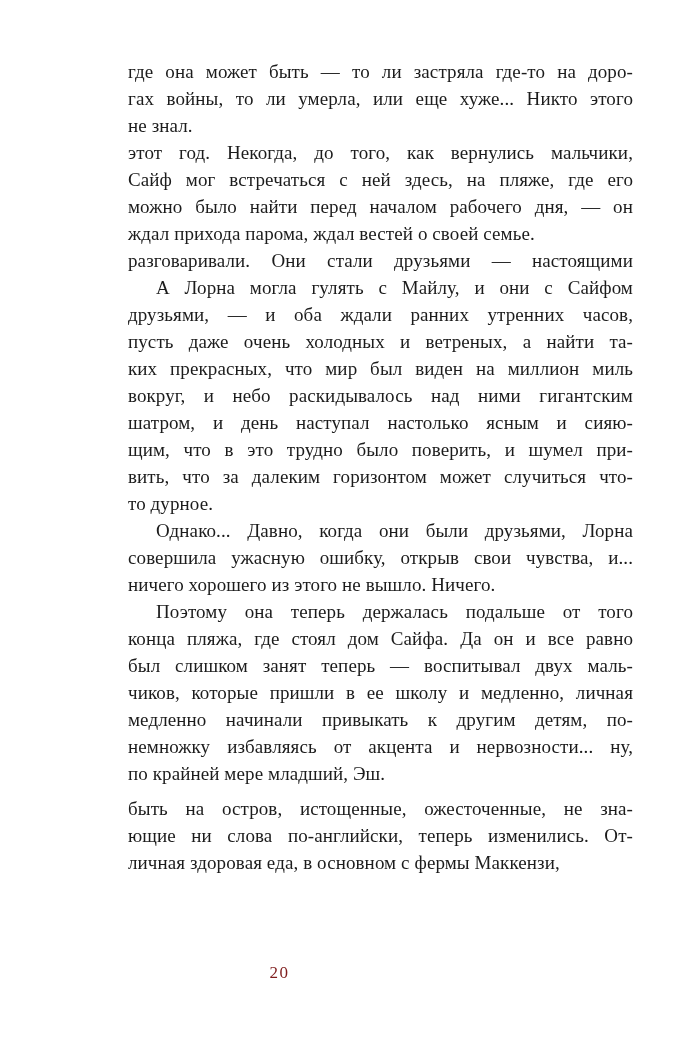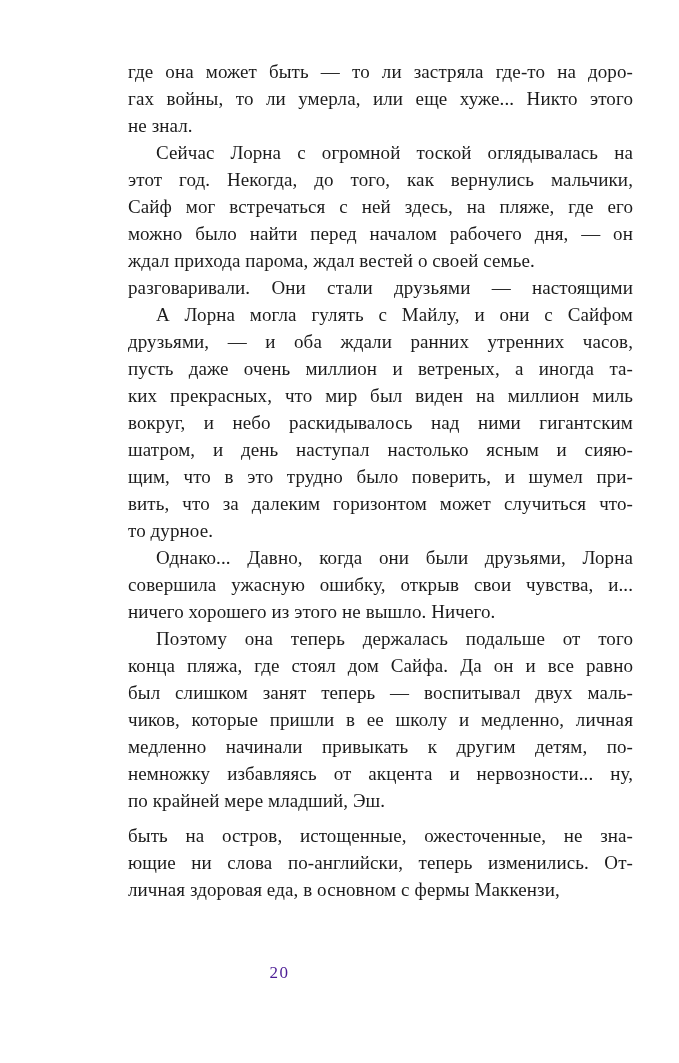--- a/index.html
+++ b/index.html
@@ -50,45 +50,44 @@
     text-indent: 28px;
   }
   .page-number {
     position: absolute;
     left: 0;
     top: 963px;
     width: 559px;
     text-align: center;
     font-size: 17px;
     letter-spacing: 1.5px;
-    color: #4c1d95;
+    color: #7f1d1d;
   }
 </style>
 </head>
 <body>
 
 <div class="page">
   <div class="text-block" id="text-block">
       <div class="para">
         <div class="line">где она может быть — то ли застряла где-то на доро-</div>
         <div class="line">гах войны, то ли умерла, или еще хуже... Никто этого</div>
         <div class="line last">не знал.</div>
       </div>
       <div class="para">
-        <div class="line first-indent">Сейчас Лорна с огромной тоской оглядывалась на</div>
         <div class="line">этот год. Некогда, до того, как вернулись мальчики,</div>
         <div class="line">Сайф мог встречаться с ней здесь, на пляже, где его</div>
         <div class="line">можно было найти перед началом рабочего дня, — он</div>
         <div class="line last">ждал прихода парома, ждал вестей о своей семье.</div>
       </div>
       <div class="para">
         <div class="line">разговаривали. Они стали друзьями — настоящими</div>
         <div class="line first-indent">А Лорна могла гулять с Майлу, и они с Сайфом</div>
         <div class="line">друзьями, — и оба ждали ранних утренних часов,</div>
-        <div class="line">пусть даже очень миллион и ветреных, а иногда та-</div>
+        <div class="line">пусть даже очень холодных и ветреных, а найти та-</div>
         <div class="line">ких прекрасных, что мир был виден на миллион миль</div>
         <div class="line">вокруг, и небо раскидывалось над ними гигантским</div>
         <div class="line">шатром, и день наступал настолько ясным и сияю-</div>
         <div class="line">щим, что в это трудно было поверить, и шумел при-</div>
         <div class="line">вить, что за далеким горизонтом может случиться что-</div>
         <div class="line last">то дурное.</div>
       </div>
       <div class="para">
         <div class="line first-indent">Однако... Давно, когда они были друзьями, Лорна</div>
         <div class="line">совершила ужасную ошибку, открыв свои чувства, и...</div>

